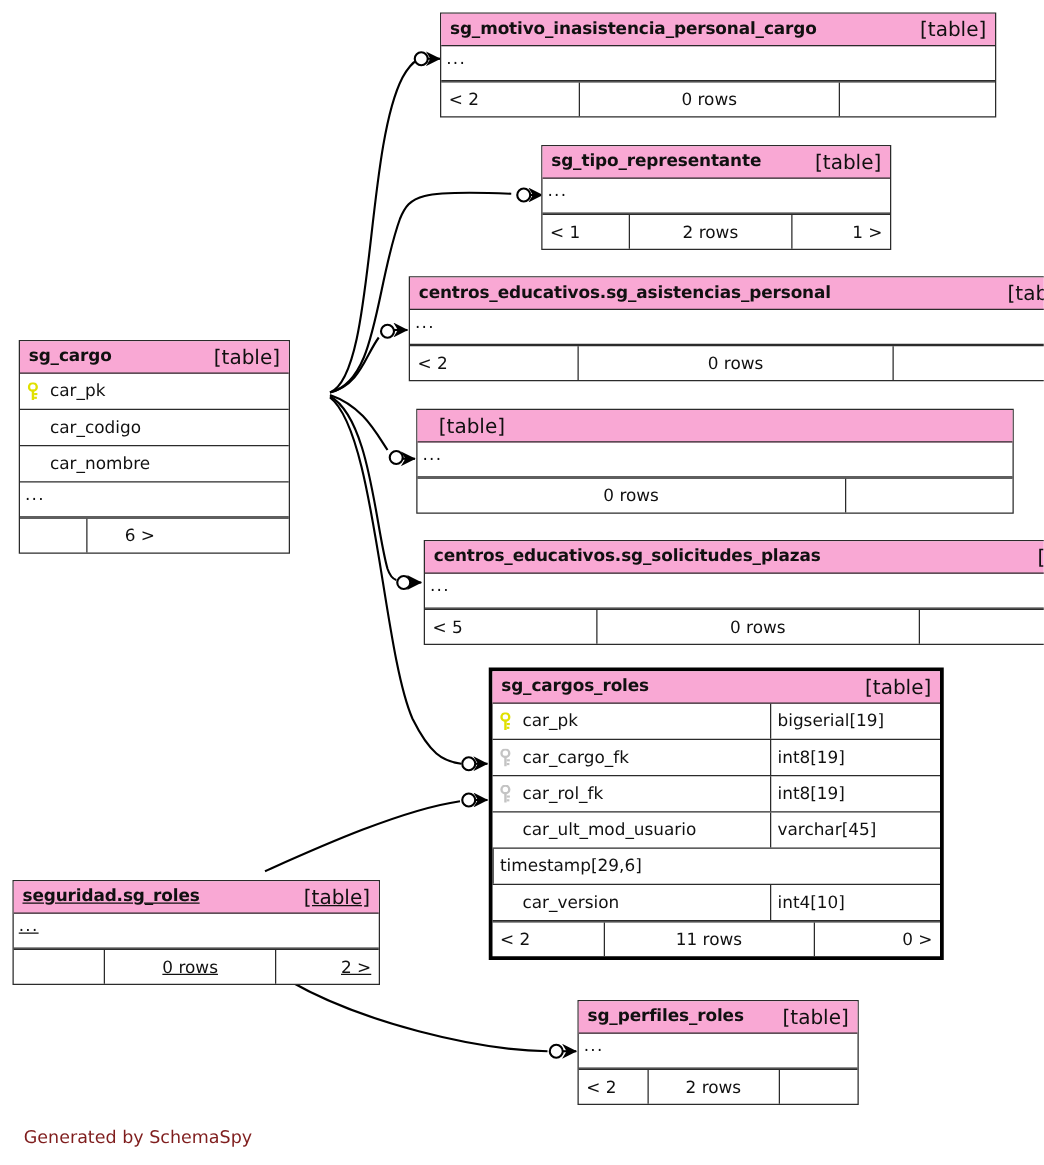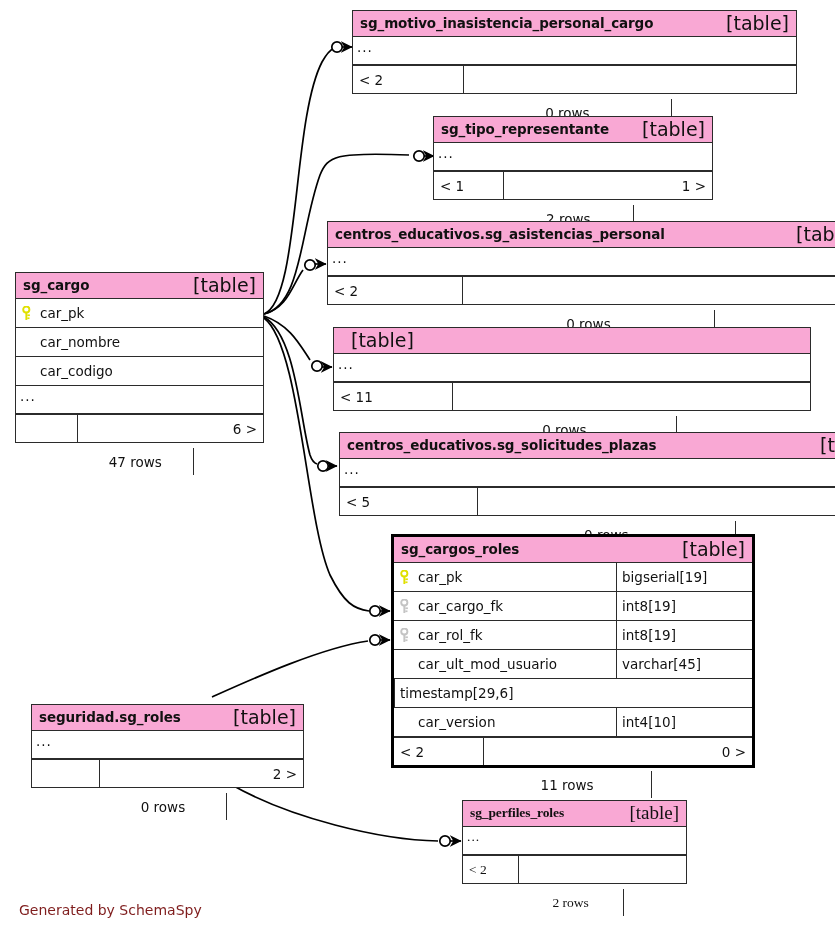--- a/index.html
+++ b/index.html
@@ -58,21 +58,21 @@
     box-sizing: border-box;
     height: 26px;
   }
   .tbl .hdr .tname {
     font-weight: bold;
     font-size: 13.5px;
     letter-spacing: -0.1px;
     white-space: nowrap;
   }
   .tbl .hdr .ttype {
-    font-size: 19px;
+    font-size: 16px;
     color: #111111;
     white-space: nowrap;
     padding-left: 10px;
   }
 
   .row {
     display: flex;
     align-items: center;
     border-bottom: 1.5px solid #2b2b2b;
     height: 29px;
@@ -132,21 +132,21 @@
   .foot .fcell {
     display: flex;
     align-items: center;
     box-sizing: border-box;
     height: 100%;
     padding: 0 6px;
     border-right: 1.5px solid #2b2b2b;
   }
   .foot .fcell:last-child { border-right: none; }
   .foot .f-left  { flex: 0 0 25%; justify-content: flex-start; }
-  .foot .f-mid   { flex: 1 1 auto; justify-content: center; margin-top: 33px; }
+  .foot .f-mid   { flex: 1 1 auto; justify-content: center; }
   .foot .f-right { flex: 0 0 28%; justify-content: flex-end; }
 
   
   #credit {
     position: absolute;
     left: 19px;
     top: 902px;
     font-size: 14px;
     color: #7f1d1d;
     z-index: 3;
@@ -239,40 +239,39 @@
       <div class="fcell f-right"></div>
     </div>
   </div>
 
   <div class="tbl" style="left:333px; top:327px; width:478px;">
     <div class="hdr">
       <span class="ttype">[table]</span>
     </div>
     <div class="row ellipsis">...</div>
     <div class="foot">
-      <div class="fcell f-left">&lt; 11</div>
       <div class="fcell f-mid">0 rows</div>
       <div class="fcell f-right"></div>
     </div>
   </div>
 
   <div class="tbl" style="left:339px; top:432px; width:552px;">
     <div class="hdr">
       <span class="tname">centros_educativos.sg_solicitudes_plazas</span>
       <span class="ttype">[table]</span>
     </div>
     <div class="row ellipsis">...</div>
     <div class="foot">
       <div class="fcell f-left">&lt; 5</div>
       <div class="fcell f-mid">0 rows</div>
       <div class="fcell f-right"></div>
     </div>
   </div>
 
-  <div class="tbl" style="left:15px; top:272px; width:249px;">
+  <div class="tbl" style="left:15px; top:272px; width:217px;">
     <div class="hdr">
       <span class="tname">sg_cargo</span>
       <span class="ttype">[table]</span>
     </div>
 
     <div class="row">
       <span class="colname">
         <span class="key">
           <svg width="13" height="15" viewBox="0 0 13 15">
             <circle cx="4.3" cy="3.6" r="3.1" fill="none" stroke="#e0e000" stroke-width="1.9"></circle>
@@ -281,36 +280,35 @@
             <rect x="5.3" y="11.4" width="2.2" height="1.7" fill="#e0e000"></rect>
           </svg>
         </span>
         <span>car_pk</span>
       </span>
     </div>
 
     <div class="row">
       <span class="colname">
         <span class="key"></span>
+        <span>car_codigo</span>
+      </span>
+    </div>
+
+    <div class="row">
+      <span class="colname">
+        <span class="key"></span>
         <span>car_nombre</span>
       </span>
     </div>
 
-    <div class="row">
-      <span class="colname">
-        <span class="key"></span>
-        <span>car_codigo</span>
-      </span>
-    </div>
-
     <div class="row ellipsis">...</div>
 
     <div class="foot">
       <div class="fcell f-left"></div>
-      <div class="fcell f-mid">47 rows</div>
       <div class="fcell f-right">6 &gt;</div>
     </div>
   </div>
 
   <div class="tbl focus" style="left:391px; top:534px; width:364px;">
     <div class="hdr">
       <span class="tname">sg_cargos_roles</span>
       <span class="ttype">[table]</span>
     </div>
 
@@ -379,34 +377,34 @@
       <span class="coltype" style="width:136px;">int4[10]</span>
     </div>
 
     <div class="foot">
       <div class="fcell f-left">&lt; 2</div>
       <div class="fcell f-mid">11 rows</div>
       <div class="fcell f-right">0 &gt;</div>
     </div>
   </div>
 
-  <div class="tbl" style="left:31px; top:704px; width:273px;">
+  <div class="tbl" style="left:10px; top:704px; width:294px;text-decoration:underline;">
     <div class="hdr">
       <span class="tname">seguridad.sg_roles</span>
       <span class="ttype">[table]</span>
     </div>
     <div class="row ellipsis">...</div>
     <div class="foot">
       <div class="fcell f-left"></div>
       <div class="fcell f-mid">0 rows</div>
       <div class="fcell f-right">2 &gt;</div>
     </div>
   </div>
 
-  <div class="tbl" style="left:462px; top:800px; width:225px;font-family:Liberation Serif, serif;">
+  <div class="tbl" style="left:462px; top:800px; width:225px;">
     <div class="hdr">
       <span class="tname">sg_perfiles_roles</span>
       <span class="ttype">[table]</span>
     </div>
     <div class="row ellipsis">...</div>
     <div class="foot">
       <div class="fcell f-left">&lt; 2</div>
       <div class="fcell f-mid">2 rows</div>
       <div class="fcell f-right"></div>
     </div>

